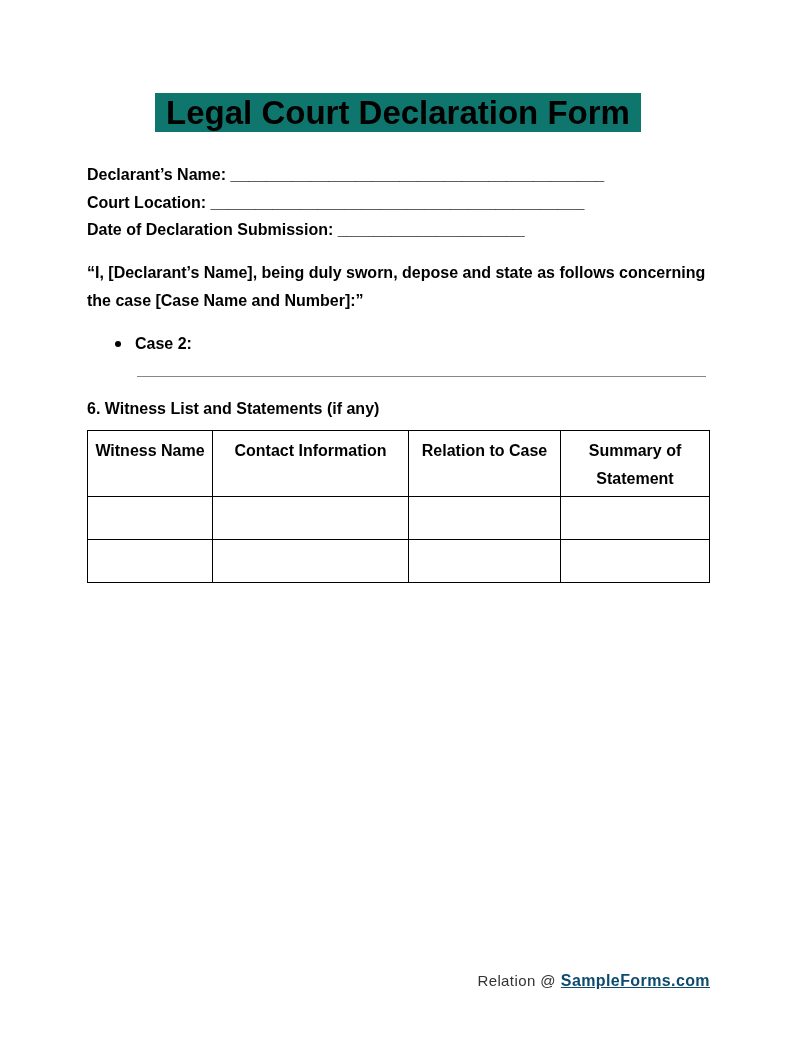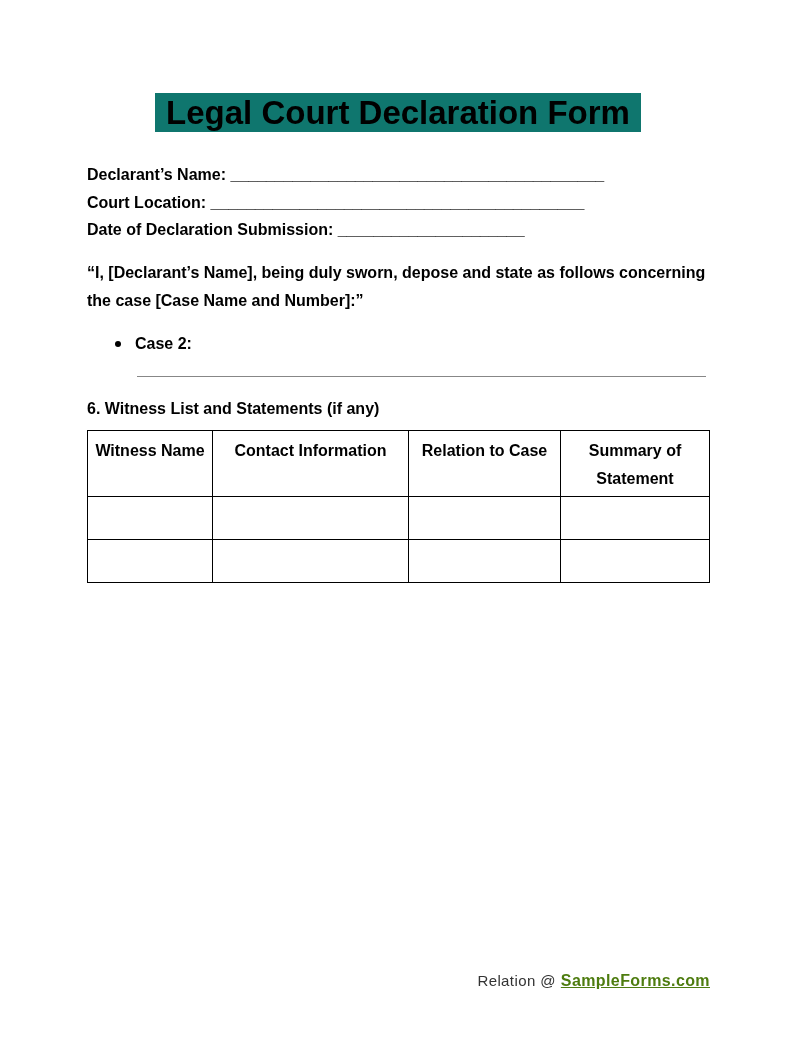--- a/index.html
+++ b/index.html
@@ -117,16 +117,16 @@
       <tr>
         <td></td>
         <td></td>
         <td></td>
         <td></td>
       </tr>
     </tbody>
   </table>
 
   <div class="footer">
-    <span>Relation @</span><span class="site-link" style="color: #4d7c0f;">SampleForms.com</span>
+    <span>Relation @</span><span class="site-link" style="color: #0c4a6e;">SampleForms.com</span>
   </div>
 
 </div>
 
 </body></html>

